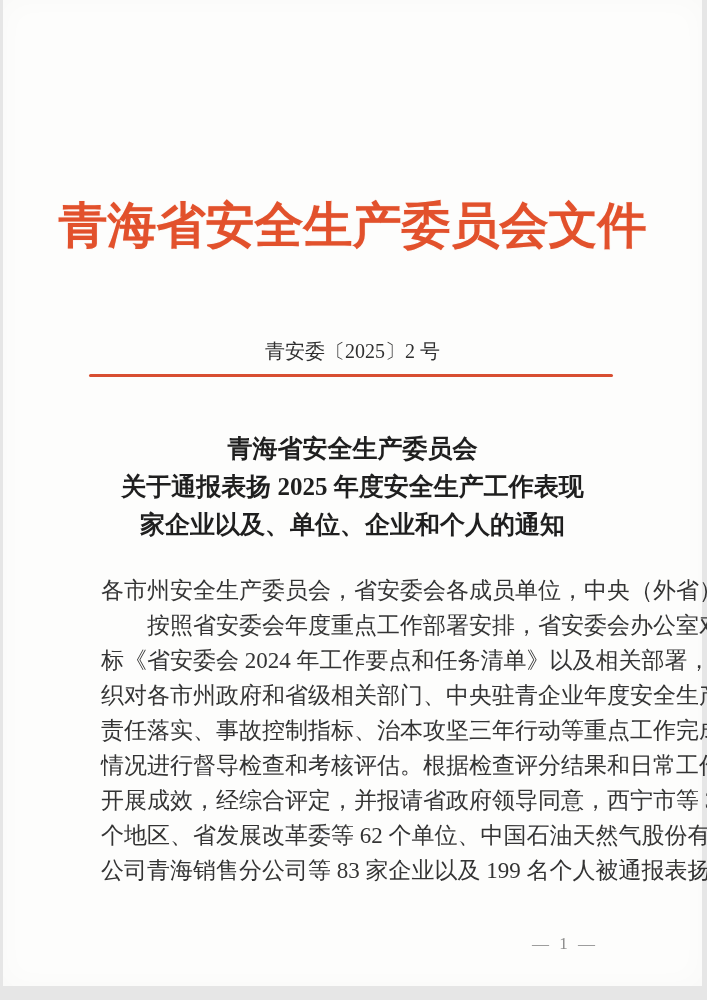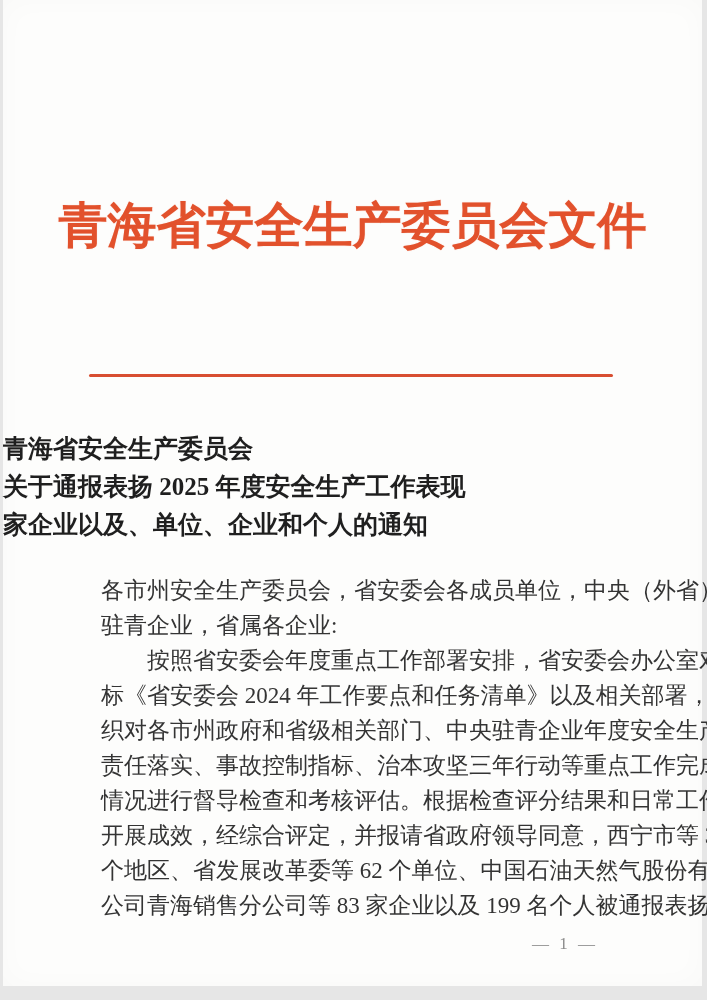--- a/index.html
+++ b/index.html
@@ -41,20 +41,21 @@
   .red-rule {
     position: absolute;
     top: 374px; left: 86px;
     width: 524px; height: 3px;
     background: #d84e31;
     border-radius: 2px;
   }
   .title-block {
     position: absolute;
     top: 430px; left: 0; right: 0;
+    text-align: center;
     font-size: 25px;
     font-weight: bold;
     line-height: 38px;
     color: #1f1f1f;
   }
   .body-block {
     position: absolute;
     top: 573px; left: 98px;
     width: 512px;
     font-size: 23px;
@@ -83,32 +84,32 @@
   }
 </style>
 </head>
 <body>
 
 <div class="scan-bg">
   <div class="page">
 
     <div class="banner">青海省安全生产委员会文件</div>
 
+    <div class="doc-no">青安委〔2025〕2 号</div>
 
     <div class="red-rule"></div>
 
     <div class="title-block">
       <div>青海省安全生产委员会</div>
       <div>关于通报表扬 2025 年度安全生产工作表现</div>
       <div>家企业以及、单位、企业和个人的通知</div>
     </div>
 
     <div class="body-block">
       <div class="bline">各市州安全生产委员会，省安委会各成员单位，中央（外省）</div>
-      <div class="bline-left">驻青企业，省属各企业:</div>
       <div class="bline bline-indent">按照省安委会年度重点工作部署安排，省安委会办公室对</div>
       <div class="bline">标《省安委会 2024 年工作要点和任务清单》以及相关部署，组</div>
       <div class="bline">织对各市州政府和省级相关部门、中央驻青企业年度安全生产</div>
       <div class="bline">责任落实、事故控制指标、治本攻坚三年行动等重点工作完成</div>
       <div class="bline">情况进行督导检查和考核评估。根据检查评分结果和日常工作</div>
       <div class="bline">开展成效，经综合评定，并报请省政府领导同意，西宁市等 3</div>
       <div class="bline">个地区、省发展改革委等 62 个单位、中国石油天然气股份有限</div>
       <div class="bline">公司青海销售分公司等 83 家企业以及 199 名个人被通报表扬为</div>
     </div>
 

